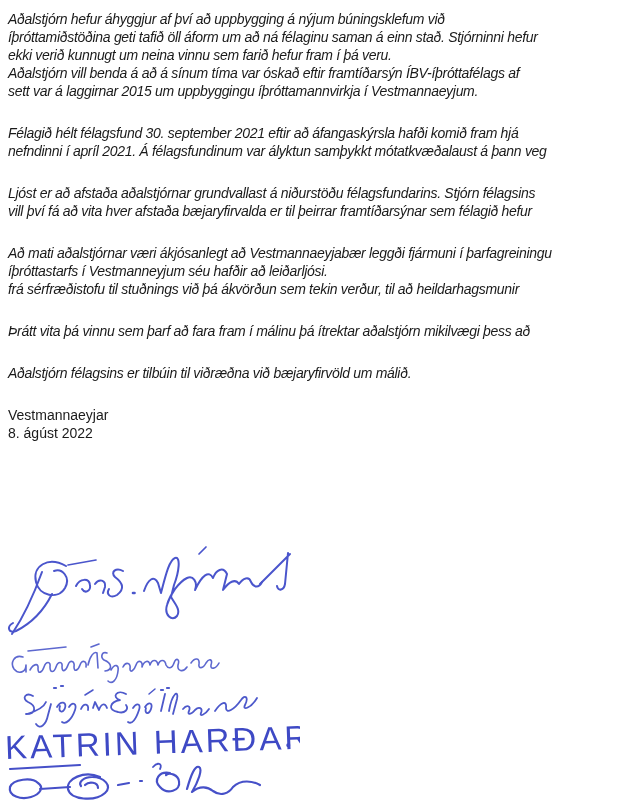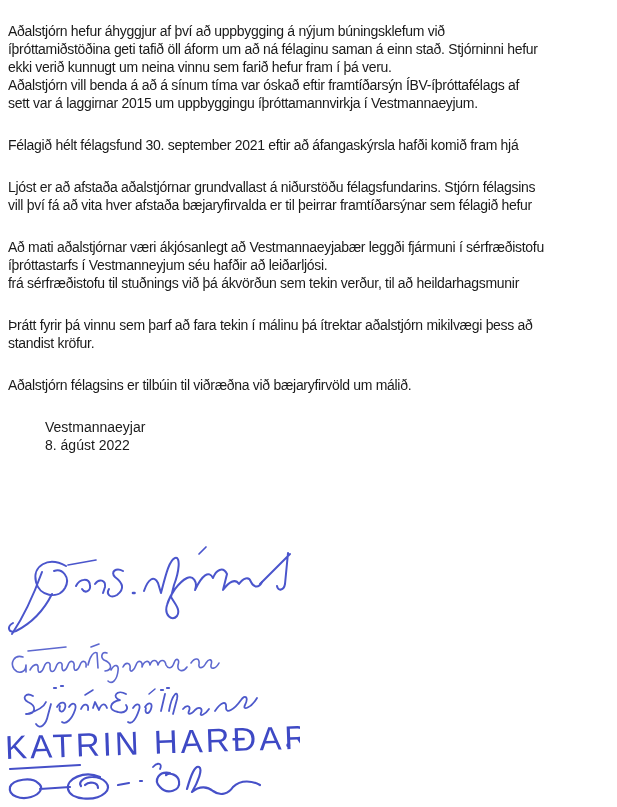--- a/index.html
+++ b/index.html
@@ -8,29 +8,29 @@
     width:617px;height:807px;
     background:#ffffff;
     overflow:hidden;
     font-family:"Liberation Sans",sans-serif;
     color:#1a1a1a;
   }
   .letter-body{
     position:absolute;
     left:8px;top:10px;right:6px;
   }
-  .para{margin:12px 0 24px 0;}
+  .para{margin:0 0 24px 0;font-style:italic;}
   .line{
     white-space:pre;
     font-size:14px;
     line-height:18px;
     letter-spacing:-0.3px;
     color:#1a1a1a;
   }
-  .closing{margin-top:16px;margin-left:37px;}
+  .closing{margin-top:16px;}
   .closing .line{letter-spacing:0;}
   .sig{position:absolute;}
   .sig path{fill:none;stroke-linecap:round;stroke-linejoin:round;}
   .sig-caps-text{
     font-family:"Liberation Sans",sans-serif;
     font-size:33px;
     letter-spacing:3px;
   }
 </style>
 </head>
@@ -41,33 +41,33 @@
   <div class="letter-body">
     <div class="para">
         <div class="line">Aðalstjórn hefur áhyggjur af því að uppbygging á nýjum búningsklefum við</div>
         <div class="line">íþróttamiðstöðina geti tafið öll áform um að ná félaginu saman á einn stað. Stjórninni hefur</div>
         <div class="line">ekki verið kunnugt um neina vinnu sem farið hefur fram í þá veru.</div>
         <div class="line">Aðalstjórn vill benda á að á sínum tíma var óskað eftir framtíðarsýn ÍBV-íþróttafélags af</div>
         <div class="line">sett var á laggirnar 2015 um uppbyggingu íþróttamannvirkja í Vestmannaeyjum.</div>
       </div>
     <div class="para">
         <div class="line">Félagið hélt félagsfund 30. september 2021 eftir að áfangaskýrsla hafði komið fram hjá</div>
+        <div class="line">nefndinni í apríl 2021. Á félagsfundinum var ályktun samþykkt mótatkvæðalaust á þann veg</div>
       </div>
     <div class="para">
         <div class="line">Ljóst er að afstaða aðalstjórnar grundvallast á niðurstöðu félagsfundarins. Stjórn félagsins</div>
         <div class="line">vill því fá að vita hver afstaða bæjaryfirvalda er til þeirrar framtíðarsýnar sem félagið hefur</div>
       </div>
     <div class="para">
-        <div class="line">Að mati aðalstjórnar væri ákjósanlegt að Vestmannaeyjabær leggði fjármuni í sérfræðistofu</div>
+        <div class="line">Að mati aðalstjórnar væri ákjósanlegt að Vestmannaeyjabær leggði fjármuni í þarfagreiningu</div>
         <div class="line">íþróttastarfs í Vestmanneyjum séu hafðir að leiðarljósi.</div>
         <div class="line">frá sérfræðistofu til stuðnings við þá ákvörðun sem tekin verður, til að heildarhagsmunir</div>
       </div>
     <div class="para">
-        <div class="line">Þrátt fyrir þá vinnu sem þarf að fara tekin í málinu þá ítrektar aðalstjórn mikilvægi þess að</div>
-        <div class="line">standist kröfur.</div>
+        <div class="line">Þrátt vita þá vinnu sem þarf að fara fram í málinu þá ítrektar aðalstjórn mikilvægi þess að</div>
       </div>
     <div class="para">
         <div class="line">Aðalstjórn félagsins er tilbúin til viðræðna við bæjaryfirvöld um málið.</div>
       </div>
 
     <div class="closing">
       <div class="line">Vestmannaeyjar</div>
       <div class="line">8. ágúst 2022</div>
     </div>
   </div>

